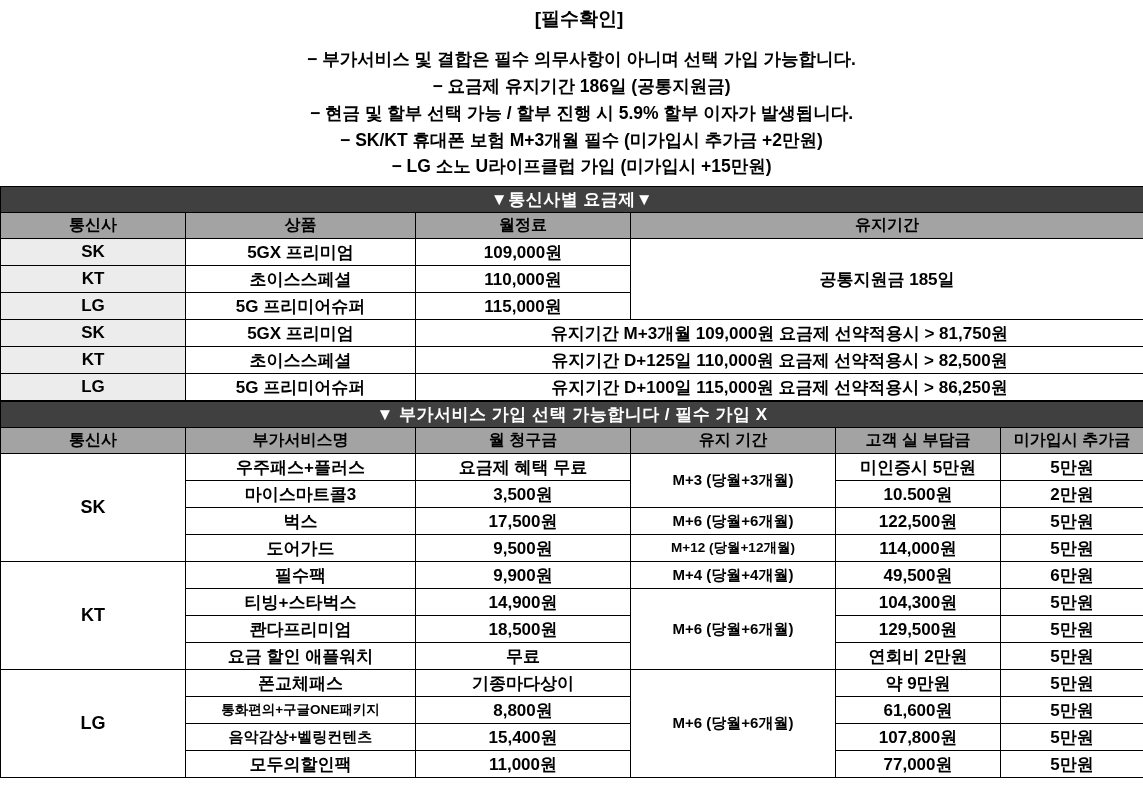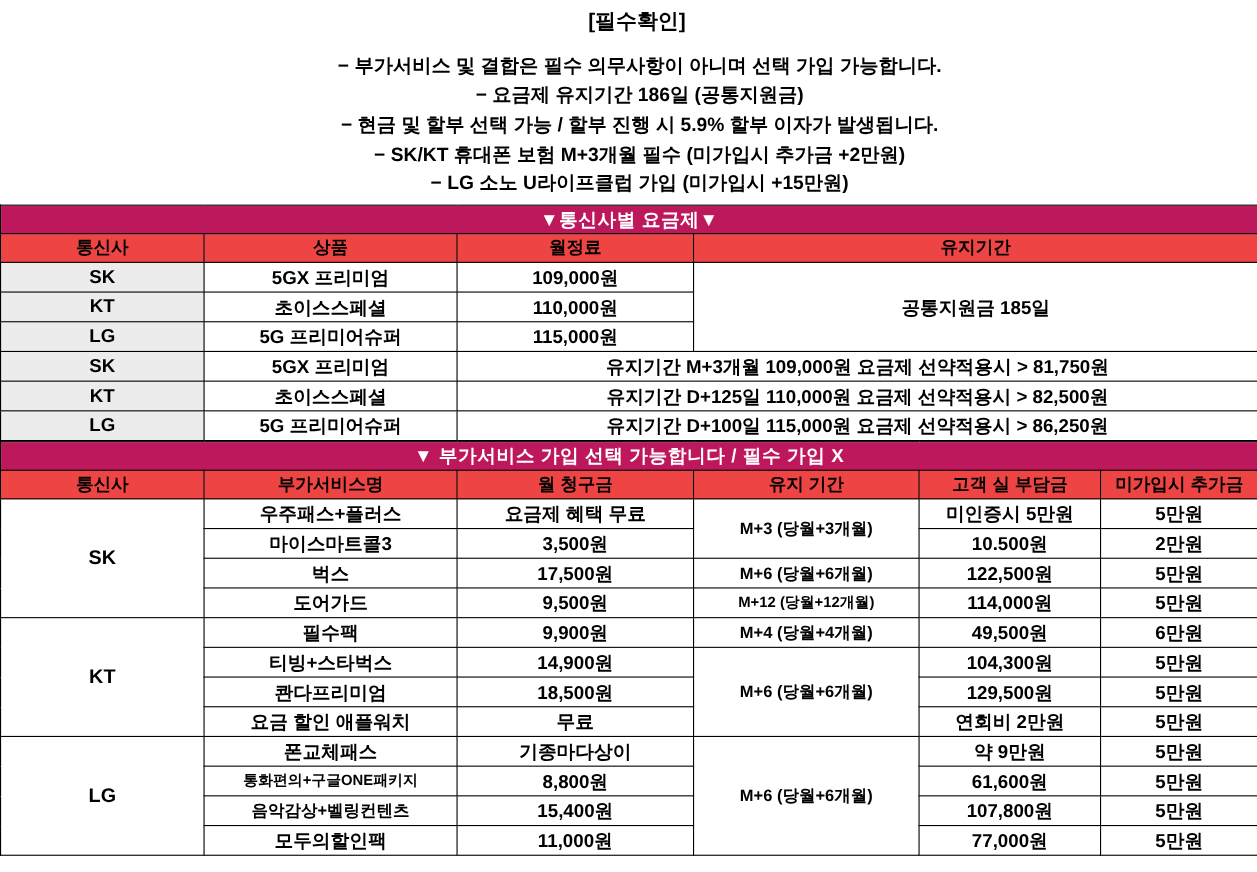--- a/index.html
+++ b/index.html
@@ -19,30 +19,30 @@
     letter-spacing: 0px; padding: 2px 0 14px 15px;
   }
   .notice-lines { font-size: 17.5px; font-weight: bold; color: #000; line-height: 1.42; margin-left: 20px; }
   .notice-lines div { padding: 1px 0; }
 
   
   table { border-collapse: collapse; width: 1143px; table-layout: fixed; }
   td, th { border: 1px solid #000; padding: 0; }
 
   .band {
-    background: #be185d;
+    background: #404040;
     color: #ffffff;
     font-weight: bold;
     font-size: 17px;
     text-align: center;
     height: 26px;
     letter-spacing: 0.5px;
   }
   .hdr {
-    background: #ef4444;
+    background: #a3a3a3;
     font-weight: bold;
     font-size: 16px;
     text-align: center;
     height: 26px;
   }
   .cell {
     text-align: center;
     font-weight: bold;
     font-size: 17px;
     height: 27px;

